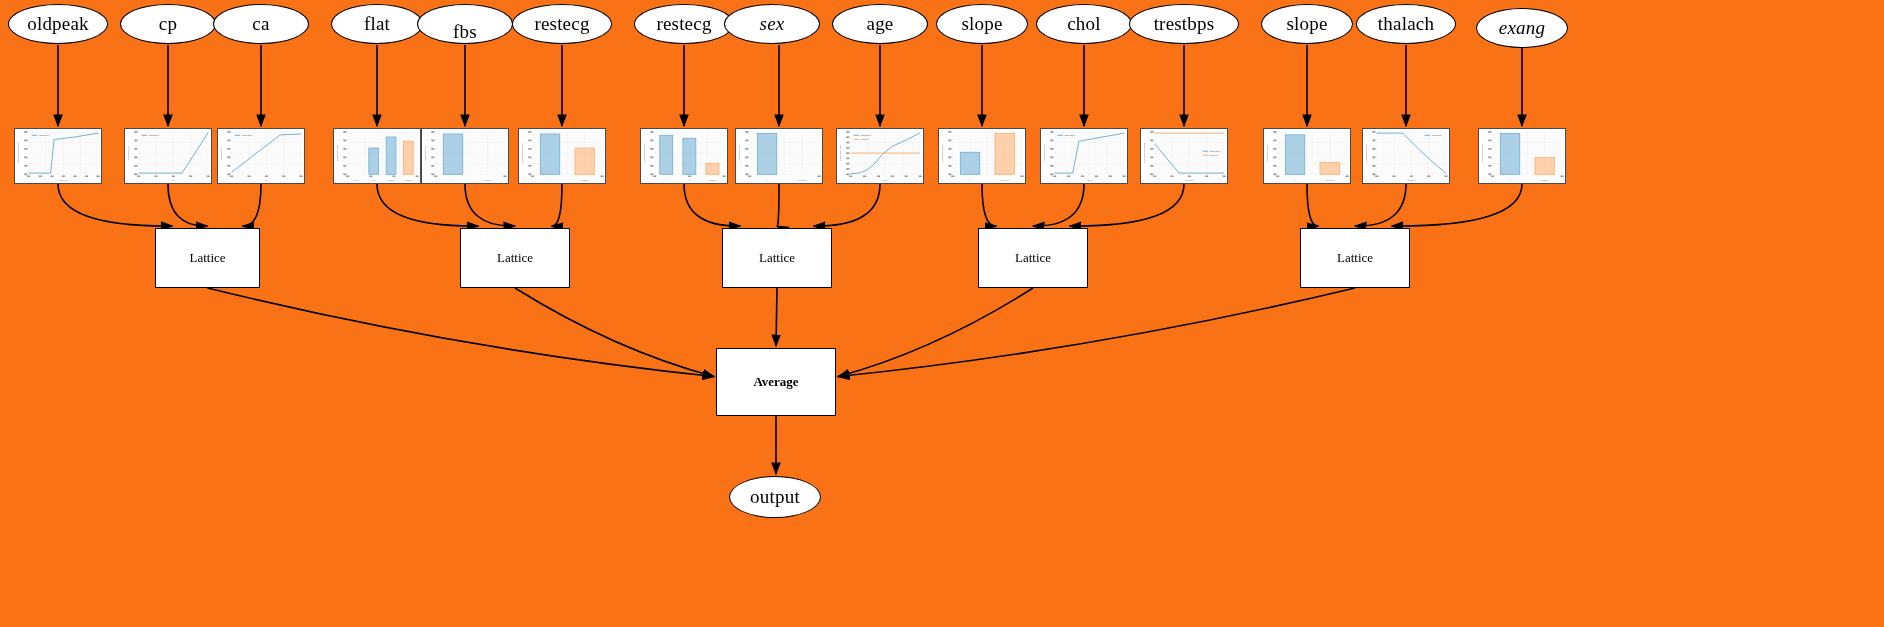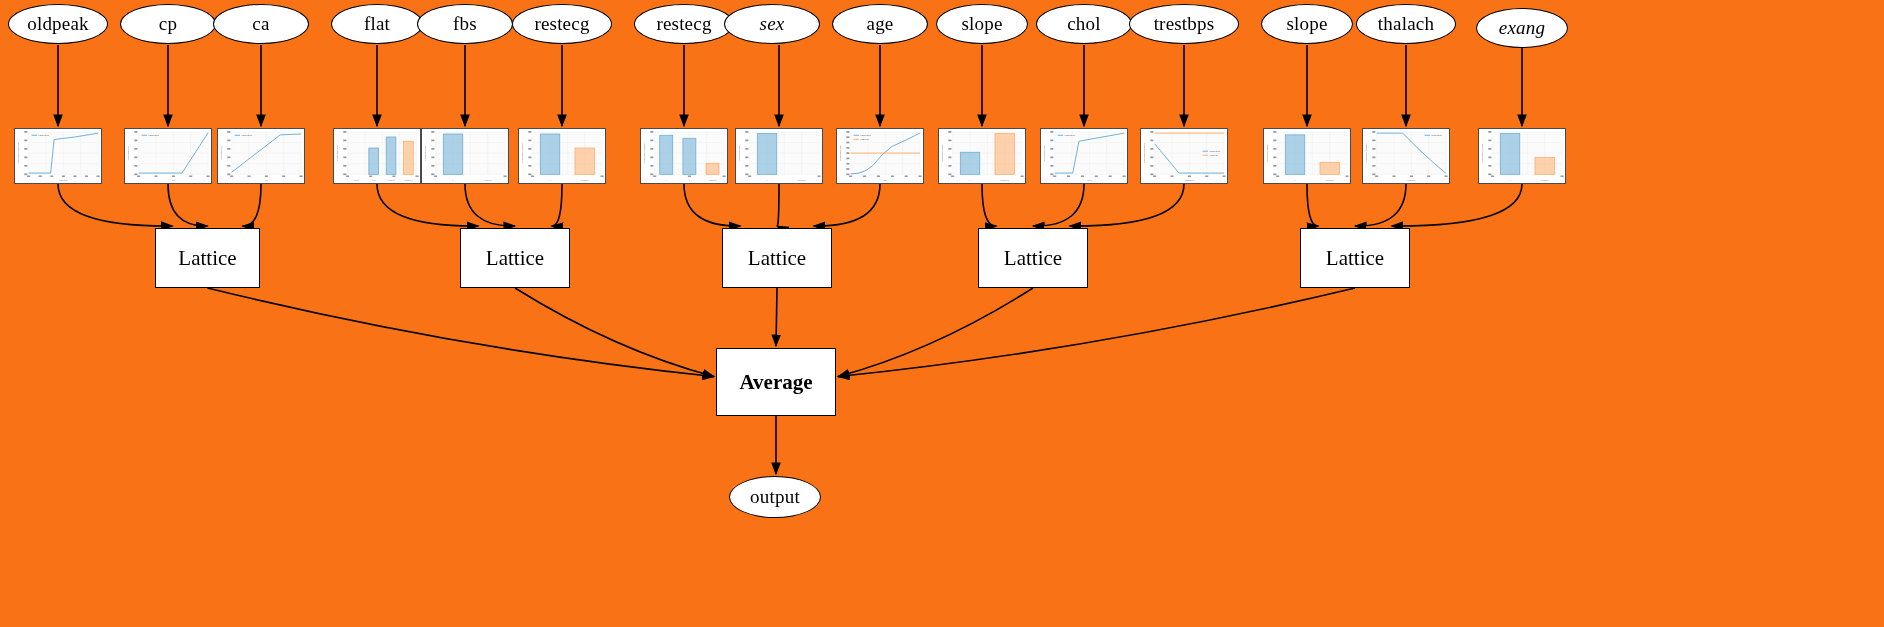--- a/index.html
+++ b/index.html
@@ -9,21 +9,21 @@
   #edges{position:absolute;left:0;top:0;width:1884px;height:627px;pointer-events:none;}
 
   .ellipse-node{
     position:absolute;border:1.5px solid #000;border-radius:50%;
     background:#fff;display:flex;align-items:center;justify-content:center;
     font-size:19px;color:#000;box-sizing:border-box;letter-spacing:.2px;
   }
   .box-node{
     position:absolute;border:1.5px solid #000;background:#fff;
     display:flex;align-items:center;justify-content:center;
-    font-size:21px;color:#000;box-sizing:border-box;
+    font-size:13px;color:#000;box-sizing:border-box;
   }
   .plot{
     position:absolute;border:1.5px solid #4a4a4a;background:#fff;
     box-sizing:border-box;overflow:hidden;
   }
   .plot svg{display:block;width:100%;height:100%;}
 </style>
 </head>
 <body>
 
@@ -209,21 +209,21 @@
           <text x="4.2" y="25" fill="#8a8a8a" font-size="2.6" font-family="&quot;Liberation Sans&quot;, sans-serif" transform="rotate(-90 4.2 25)" text-anchor="middle">calibrated thal</text>
           <rect x="35.655" y="19.72" width="9.940000000000001" height="27.28" fill="#6baed6" fill-opacity="0.55" stroke="#6baed6" stroke-width="0.8"></rect>
           <rect x="53.405" y="8.280000000000001" width="9.940000000000001" height="38.72" fill="#6baed6" fill-opacity="0.55" stroke="#6baed6" stroke-width="0.8"></rect>
           <rect x="71.155" y="12.68" width="9.940000000000001" height="34.32" fill="#fdae6b" fill-opacity="0.55" stroke="#fdae6b" stroke-width="0.8"></rect>
           <text x="22.875" y="53.8" fill="#8a8a8a" font-size="2.5" text-anchor="middle" font-family="&quot;Liberation Sans&quot;, sans-serif">fixed</text>
           <text x="40.625" y="53.8" fill="#8a8a8a" font-size="2.5" text-anchor="middle" font-family="&quot;Liberation Sans&quot;, sans-serif">flat</text>
           <text x="58.375" y="53.8" fill="#8a8a8a" font-size="2.5" text-anchor="middle" font-family="&quot;Liberation Sans&quot;, sans-serif">normal</text>
           <text x="76.125" y="53.8" fill="#8a8a8a" font-size="2.5" text-anchor="middle" font-family="&quot;Liberation Sans&quot;, sans-serif">missing</text>
         </svg>
       </div>
-      <div class="ellipse-node" style="left: 417px; top: 4px; width: 96px; height: 40px;">
+      <div class="ellipse-node" style="left: 417px; top: 4px; width: 96px; height: 40px; align-items: flex-end;">
         <span>fbs</span>
       </div>
       <div class="plot" style="left: 421px; top: 128px; width: 88px; height: 56px;">
         <svg viewBox="0 0 88 56" preserveAspectRatio="none">
           <rect x="0" y="0" width="88" height="56" fill="#ffffff"></rect>
           <rect x="14" y="3" width="71" height="44" fill="#fbfbfb"></rect>
           <line x1="14" y1="3" x2="85" y2="3" stroke="#eeeeee" stroke-width="0.5"></line>
           <line x1="14" y1="3" x2="14" y2="47" stroke="#eeeeee" stroke-width="0.5"></line>
           <line x1="14" y1="14" x2="85" y2="14" stroke="#eeeeee" stroke-width="0.5"></line>
           <line x1="31.75" y1="3" x2="31.75" y2="47" stroke="#eeeeee" stroke-width="0.5"></line>

